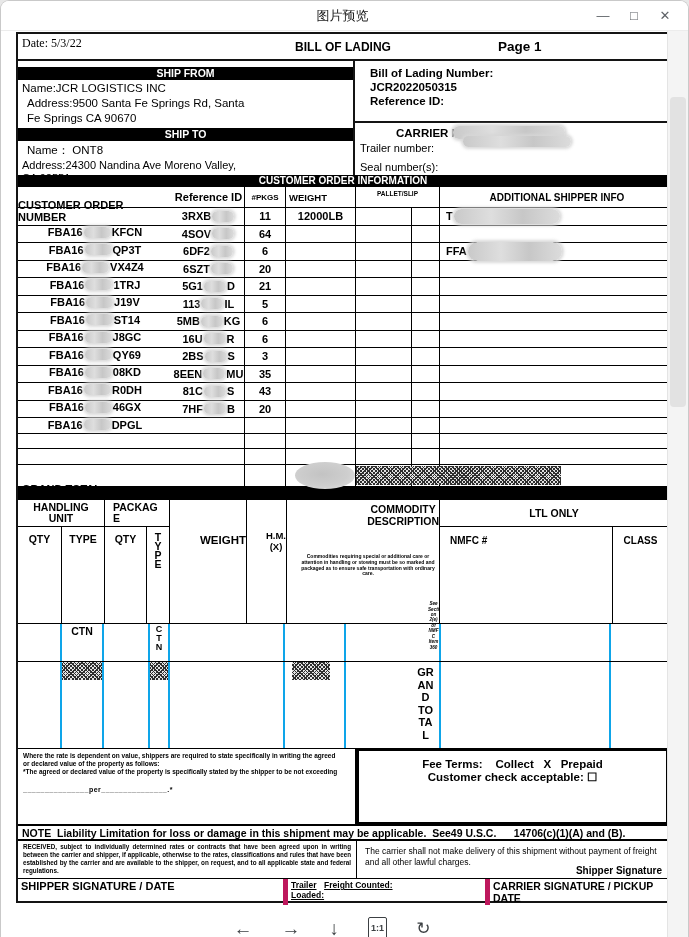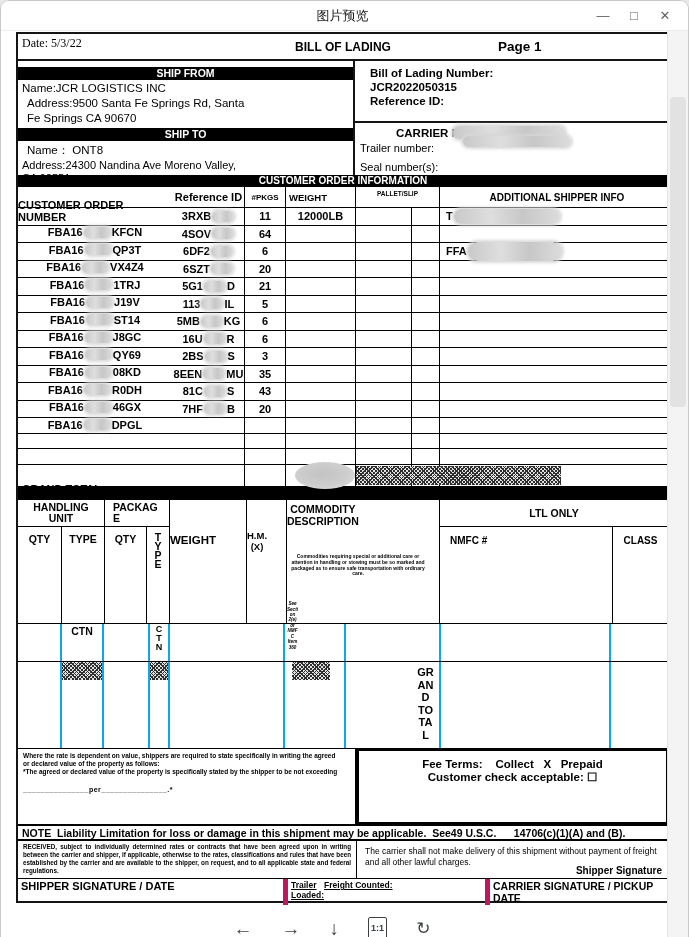--- a/index.html
+++ b/index.html
@@ -77,21 +77,21 @@
   .midbar { flex:none; height:13px; }
   
   .hhead { flex:none; height:124px; display:flex; border-bottom:1px solid #000; }
   .hgroup { display:flex; flex-direction:column; border-right:1px solid #000; }
   .hgroup .gtitle { border-bottom:1px solid #000; font-weight:bold; font-size:10.5px; text-align:center;
     padding-top:2px; height:27px; line-height:11px; }
   .hgroup .gsub { flex:1; display:flex; }
   .hgroup .gsub .sc { border-right:1px solid #000; font-weight:bold; font-size:10.5px;
     display:flex; justify-content:center; padding-top:6px; }
   .hgroup .gsub .sc:last-child { border-right:none; }
-  .hcell { border-right:1px solid #000; font-weight:bold; display:flex; flex-direction:column; align-items:flex-start;gap:24px; }
+  .hcell { border-right:1px solid #000; font-weight:bold; display:flex; flex-direction:column; align-items:flex-end;gap:24px; }
   .w-hu{width:87px;} .w-pk{width:65px;} .w-wt{width:77px;} .w-hm{width:40px;} .w-cm{width:153px;} .w-ltl{flex:1;}
   .hcell.wt { font-size:11.5px; padding-top:34px; }
   .hcell.hm { font-size:9.5px; padding-top:30px; text-align:center; line-height:11px; white-space:pre-line; }
   .vert { white-space:pre-line; text-align:center; line-height:9px; font-size:9px; font-weight:bold; }
   .cm-title { font-size:10.5px; text-align:center; line-height:12px; padding-top:3px; white-space:pre-line; }
   .cm-note { font-size:5px; font-weight:700; text-align:center; line-height:5.8px; width:142px; margin-top:3px; }
   .cm-see { font-size:4.6px; font-weight:700; font-style:italic; text-align:center; line-height:5.4px; white-space:pre-line; }
   .ltl .gtitle { height:27px; padding-top:8px; }
   .ltl .sc.nm { width:173px; justify-content:flex-start; padding-left:10px; padding-top:8px; font-size:10px; }
   .ltl .sc.cl { flex:1; padding-top:8px; font-size:10px; }

